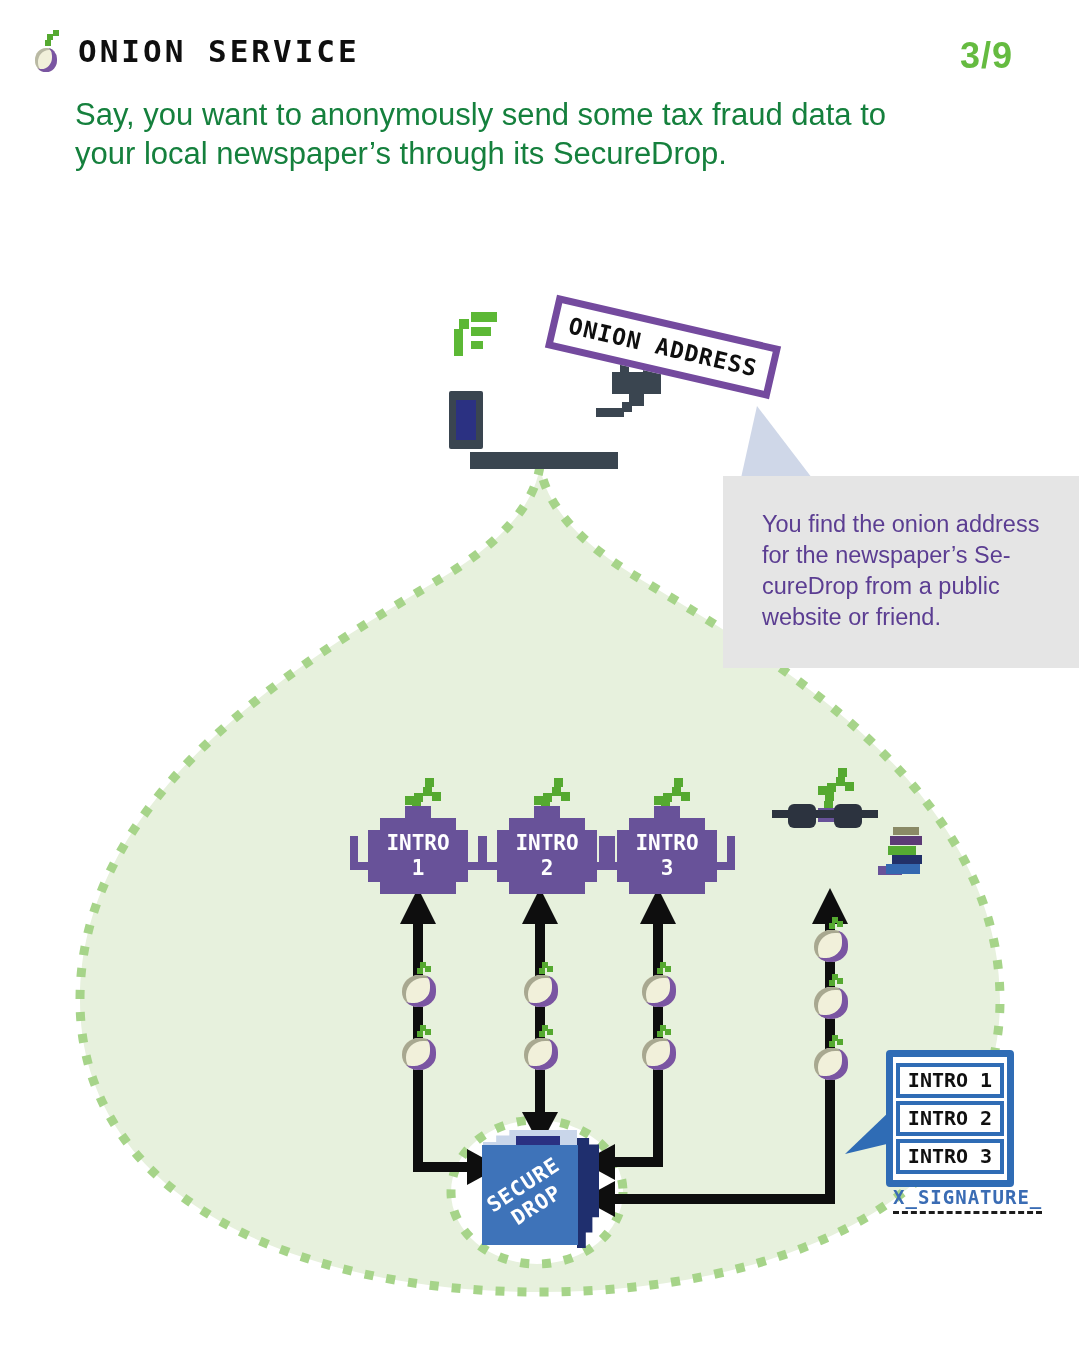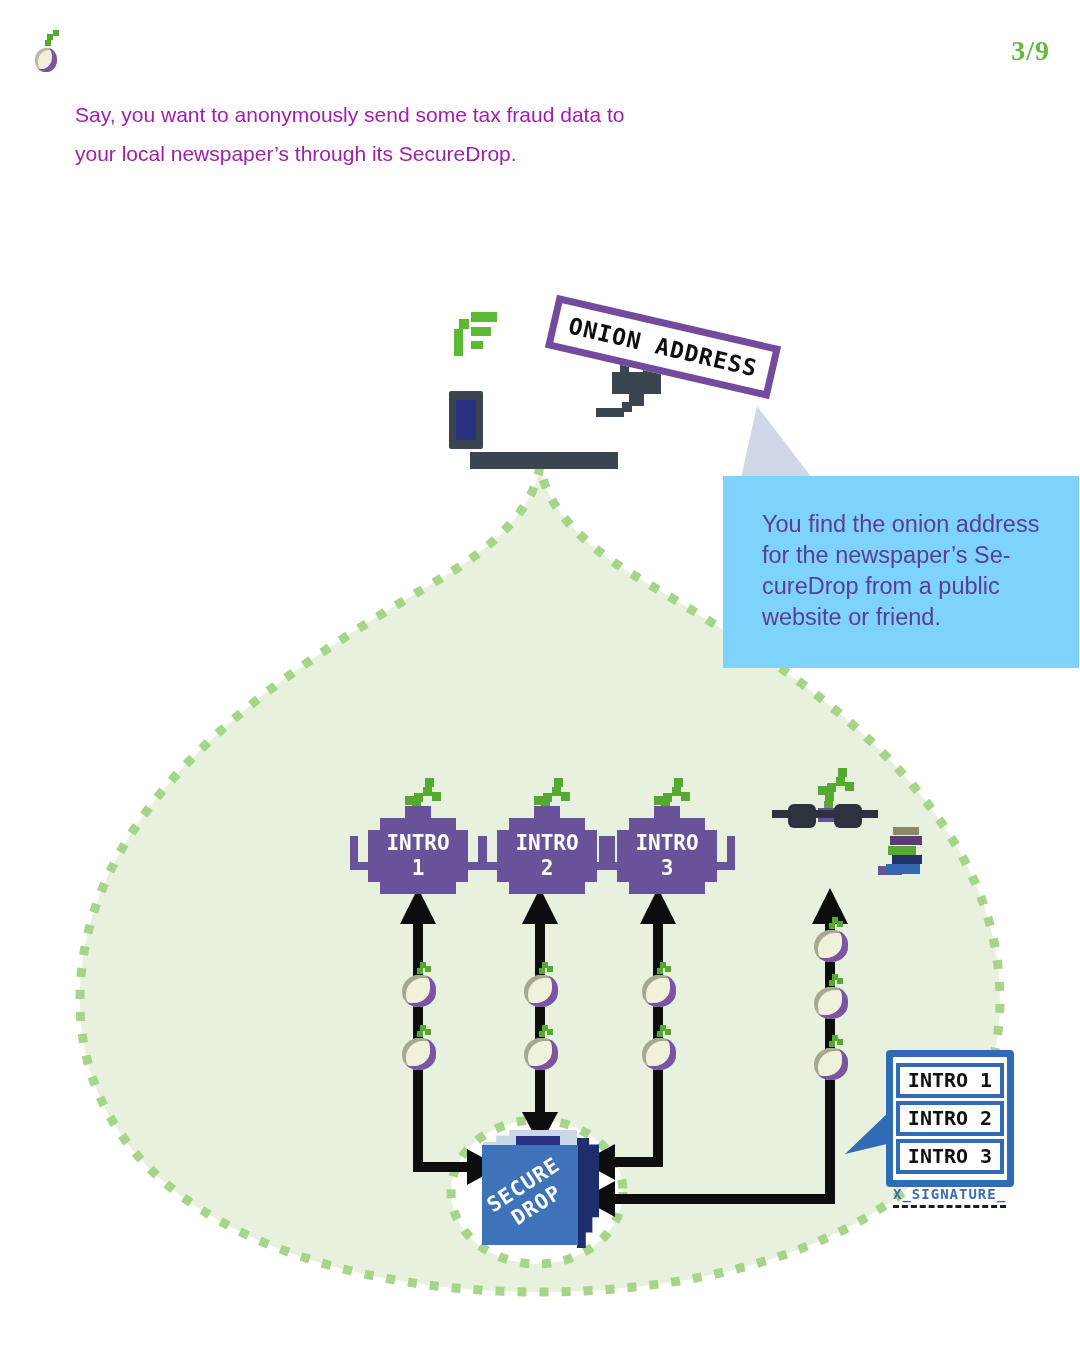--- a/index.html
+++ b/index.html
@@ -4,23 +4,23 @@
 <style>
   html,body{margin:0;padding:0;background:#fff;}
   .page{position:relative;width:1080px;height:1350px;background:#ffffff;overflow:hidden;
         font-family:"Liberation Sans",sans-serif;}
   .abs{position:absolute;}
   .pre{white-space:pre-line;}
 
   
   .title{left:78px;top:33px;font-family:"DejaVu Sans Mono",monospace;font-weight:bold;
          font-size:31px;letter-spacing:3px;color:#0f0f0f;}
-  .page-num{left:960px;top:35px;width:90px;text-align:right;font-family:Liberation Serif, serif;
-            font-weight:bold;font-size:28px;color:#65bb40;letter-spacing:1px;}
-  .subtitle{left:75px;top:95px;width:860px;font-size:21px;line-height:39px;color:#a21caf;}
+  .page-num{left:960px;top:35px;width:90px;text-align:left;font-family:Liberation Sans, sans-serif;
+            font-weight:bold;font-size:36px;color:#65bb40;letter-spacing:1px;}
+  .subtitle{left:75px;top:95px;width:860px;font-size:31px;line-height:39px;color:#15803d;}
 
   
   .title-onion{left:33px;top:28px;width:34px;height:48px;}
   .title-onion .t-body{position:absolute;left:2px;top:20px;width:22px;height:24px;background:#f1f0da;
         border-radius:50% 45% 48% 48%;box-shadow:inset -5px -3px 0 #7a55a2, inset 3px 2px 0 #b9b9a4;}
   .title-onion .t-sprout{position:absolute;left:12px;top:12px;width:6px;height:6px;background:#55a930;
         box-shadow:2px -6px 0 #55a930, 8px -10px 0 #55a930;}
 
   
   .wifi{left:450px;top:310px;width:48px;height:48px;}
@@ -35,21 +35,21 @@
   .plug{left:610px;top:348px;width:80px;height:72px;}
   .plug i{position:absolute;background:#3a4550;}
 
   
   .badge{left:548px;top:320px;width:230px;height:54px;transform:rotate(13deg);
          background:#fff;border:7px solid #744a9e;box-sizing:border-box;
          display:flex;align-items:center;justify-content:center;
          font-family:"DejaVu Sans Mono",monospace;font-weight:bold;font-size:23px;color:#0f0f0f;letter-spacing:1px;}
 
   
-  .bubble{left:723px;top:476px;width:356px;height:192px;background:#7dd3fc;}
+  .bubble{left:723px;top:476px;width:356px;height:192px;background:#e5e5e5;}
   .bubble-text{position:absolute;left:39px;top:33px;font-size:23.5px;line-height:31px;color:#5b3d92;}
 
   
   .node{width:140px;height:125px;}
   .node .neck{position:absolute;left:57px;top:28px;width:26px;height:14px;background:#685299;}
   .node .body{position:absolute;left:20px;top:40px;width:100px;height:76px;background:#685299;
       display:flex;align-items:center;justify-content:center;text-align:center;
       font-family:"DejaVu Sans Mono",monospace;font-weight:600;font-size:21px;line-height:25px;color:#fff;
       clip-path:polygon(0 12px,12px 12px,12px 0,calc(100% - 12px) 0,calc(100% - 12px) 12px,100% 12px,
                         100% calc(100% - 12px),calc(100% - 12px) calc(100% - 12px),calc(100% - 12px) 100%,
@@ -91,21 +91,21 @@
        display:flex;align-items:center;justify-content:center;}
   .sd-label{transform:rotate(-33deg);text-align:center;font-family:"DejaVu Sans Mono",monospace;
        font-weight:bold;font-size:21px;line-height:24px;color:#fff;letter-spacing:1px;}
 
   
   .ilist{left:886px;top:1050px;width:128px;background:#fff;border:7px solid #2f6cb5;
        border-radius:4px;box-sizing:border-box;padding:3px;}
   .ilist .cell{border:4px solid #2f6cb5;margin:3px 0;height:27px;line-height:27px;text-align:center;
        font-family:"DejaVu Sans Mono",monospace;font-weight:bold;font-size:20px;color:#101010;background:#fff;}
   .signature{left:893px;top:1186px;font-family:"DejaVu Sans Mono",monospace;font-weight:bold;
-       font-size:14px;color:#3a6cb4;letter-spacing:1px;border-bottom:3px dashed #1c1c1c;padding-bottom:3px;}
+       font-size:19px;color:#3a6cb4;letter-spacing:1px;border-bottom:3px dashed #1c1c1c;padding-bottom:3px;}
 </style>
 </head>
 <body>
 
 <div class="page">
 
   <svg class="abs" style="left:0;top:0;" width="1080" height="1350" viewBox="0 0 1080 1350">
 
     <path d="M 540 466 C 534 506 500 542 448 574 C 330 646 80 780 80 1000
          C 80 1200 300 1292 540 1292 C 780 1292 1000 1200 1000 1000
@@ -133,20 +133,21 @@
 
     <polygon points="757,406 812,478 741,478" fill="#cfd7e8"></polygon>
 
     <polygon points="845,1154 891,1110 891,1143" fill="#2f6cb5"></polygon>
   </svg>
 
   <div class="abs title-onion">
     <span class="t-sprout"></span>
     <span class="t-body"></span>
   </div>
+  <div class="abs title">ONION SERVICE</div>
   <div class="abs page-num">3/9</div>
   <div class="abs subtitle pre">Say, you want to anonymously send some tax fraud data to
 your local newspaper’s through its SecureDrop.</div>
 
   <div class="abs wifi">
     <i style="left:4px;top:19px;width:9px;height:27px;"></i>
     <i style="left:9px;top:9px;width:10px;height:10px;"></i>
     <i style="left:21px;top:2px;width:26px;height:10px;"></i>
     <i style="left:21px;top:17px;width:20px;height:9px;"></i>
     <i style="left:21px;top:31px;width:12px;height:8px;"></i>

